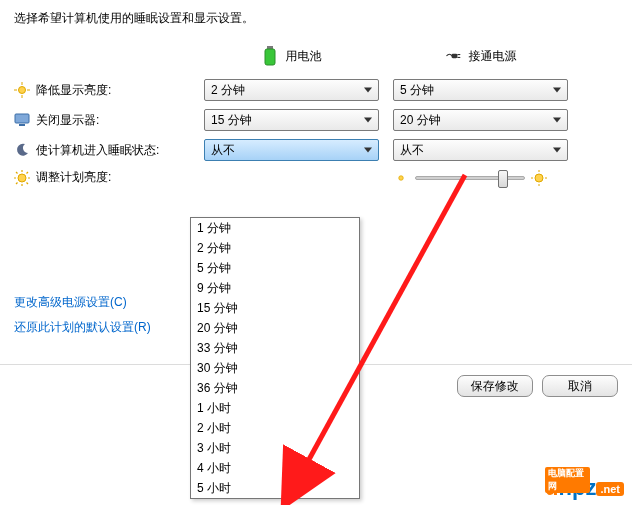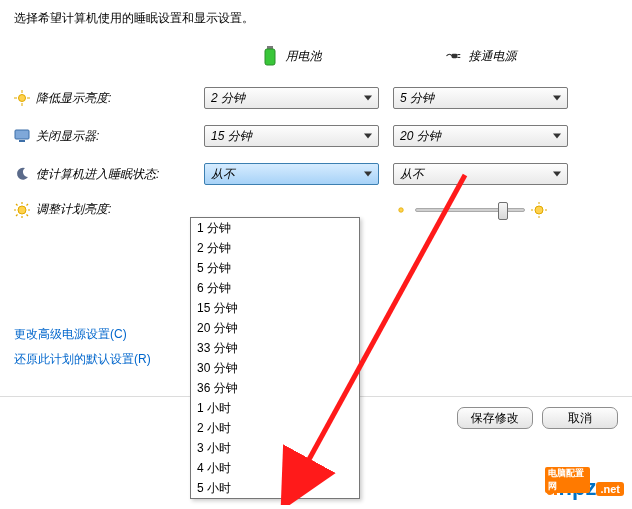--- a/index.html
+++ b/index.html
@@ -17,22 +17,21 @@
   .content {
     padding: 10px 14px 0 14px;
   }
   .desc {
     margin: 0 0 14px 0;
   }
   .cols {
     display: grid;
     grid-template-columns: 190px 175px 14px 175px;
     align-items: center;
-    row-gap: 16px;
-    font-style: italic;
+    row-gap: 8px;
   }
   .colhead {
     display: flex;
     align-items: center;
     gap: 8px;
     justify-content: center;
     height: 30px;
   }
   .label-cell {
     display: flex;
@@ -305,21 +304,21 @@
           </svg>
       </span>
     </div>
   </div>
 </div>
 
 <div class="dropdown" id="dd">
     <div class="item">1 分钟</div>
     <div class="item">2 分钟</div>
     <div class="item">5 分钟</div>
-    <div class="item">6 分钟</div>
+    <div class="item">9 分钟</div>
     <div class="item">15 分钟</div>
     <div class="item">20 分钟</div>
     <div class="item">33 分钟</div>
     <div class="item">30 分钟</div>
     <div class="item">36 分钟</div>
     <div class="item">1 小时</div>
     <div class="item">2 小时</div>
     <div class="item">3 小时</div>
     <div class="item">4 小时</div>
     <div class="item">5 小时</div>

